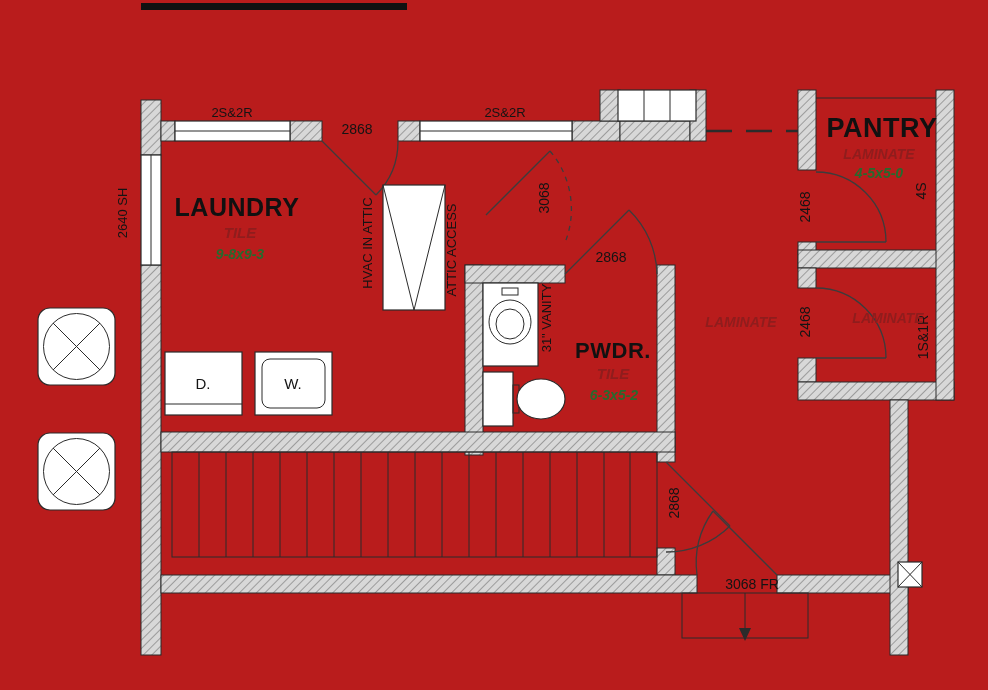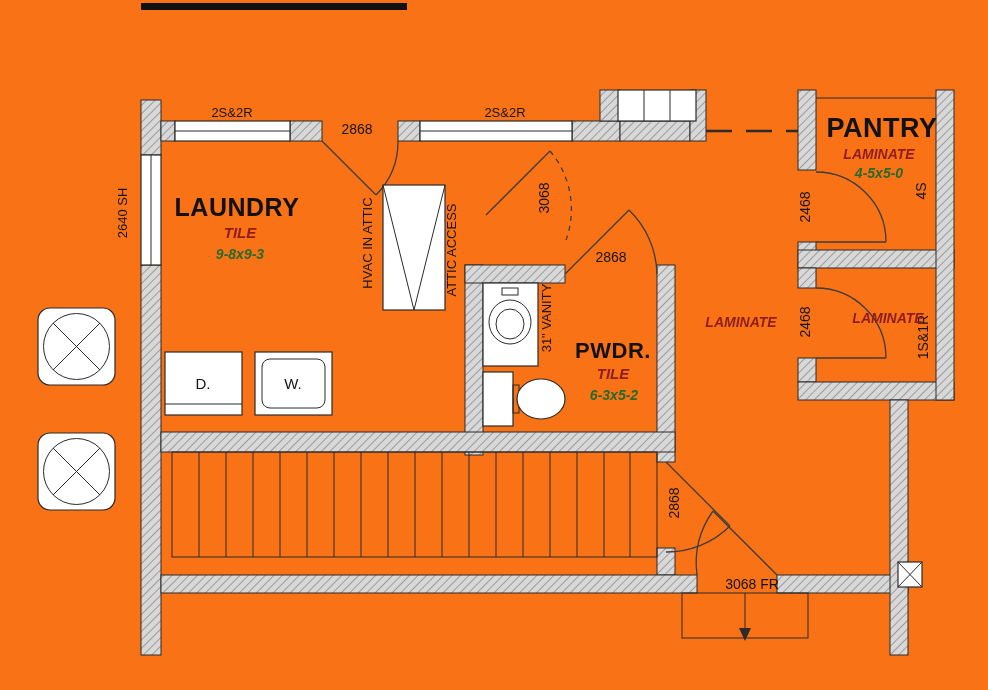--- a/index.html
+++ b/index.html
@@ -1,16 +1,16 @@
 <!DOCTYPE html>
 <html><head>
 <meta charset="utf-8">
 <style>
   html,body{margin:0;padding:0;background:#ffffff;}
-  .plan{position:relative;width:988px;height:690px;background:#f97316;font-family:"Liberation Sans",sans-serif;overflow:hidden;}
+  .plan{position:relative;width:988px;height:690px;background:#b91c1c;font-family:"Liberation Sans",sans-serif;overflow:hidden;}
   svg{position:absolute;left:0;top:0;}
   text{font-family:"Liberation Sans",sans-serif;}
   .dim{font-size:14px;fill:#141414;}
   .dim13{font-size:13px;fill:#141414;}
   .room{font-weight:700;font-size:25px;fill:#111;letter-spacing:.5px;}
   .room22{font-weight:700;font-size:22px;fill:#111;letter-spacing:.5px;}
   .room27{font-weight:700;font-size:27px;fill:#111;letter-spacing:.5px;}
   .mat{font-weight:700;font-style:italic;font-size:15px;fill:#8f1d1d;}
   .mat14{font-weight:700;font-style:italic;font-size:14px;fill:#8f1d1d;}
   .size{font-weight:700;font-style:italic;font-size:14px;fill:#276a2e;}

